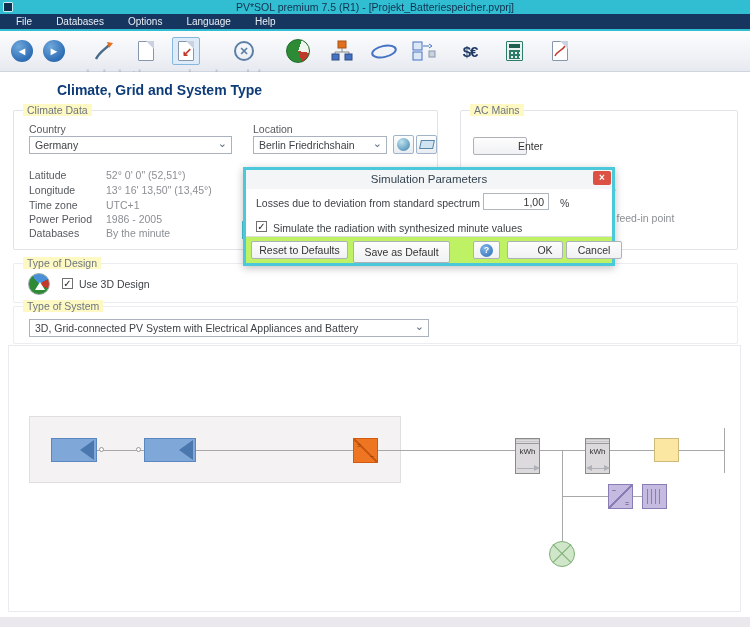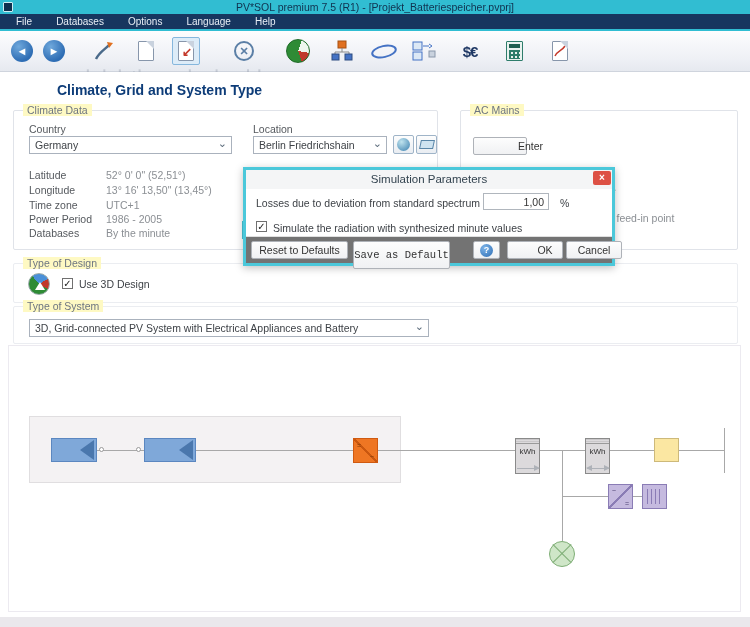--- a/index.html
+++ b/index.html
@@ -58,21 +58,21 @@
   .checkbox { width:11px; height:11px; border:1px solid #707070; background:#fff; display:inline-flex; align-items:center; justify-content:center; font-size:10px; color:#222; line-height:1; }
   .design-ico { position:absolute; width:22px; height:22px; border-radius:50%;
     background:conic-gradient(from -40deg, #4a90d9 0 100deg, #c0392b 100deg 160deg, #2e8b35 160deg 360deg);
     border:1px solid #9aa; }
   .design-ico::after { content:""; position:absolute; left:6px; top:8px; border-left:5px solid transparent; border-right:5px solid transparent; border-bottom:8px solid #fff; }
   
   .dialog { position:absolute; left:243px; top:167px; width:372px; height:99px; border:3px solid #4bc8da; background:#fff; z-index:20; box-shadow:0 2px 8px rgba(0,0,0,0.25); }
   .dlg-title { position:relative; height:19px; background:#f4f5f6; text-align:center; font-size:11.5px; color:#33434f; padding-top:3px; }
   .dlg-close { position:absolute; right:1px; top:1px; width:18px; height:14px; background:#dd5145; color:#fff; font-size:10px; font-weight:bold; text-align:center; line-height:13px; border-radius:2px; }
   .dlg-input { position:absolute; left:237px; top:23px; width:66px; height:17px; border:1px solid #b0b6bd; font-size:10.5px; color:#333; text-align:right; padding:0 4px; font-family:"Liberation Sans",sans-serif; }
-  .dlg-footer { position:absolute; left:0; bottom:0; width:100%; height:27px; background:#737373; border-top:1px solid #dfdfdf; }
+  .dlg-footer { position:absolute; left:0; bottom:0; width:100%; height:27px; background:#bef264; border-top:1px solid #dfdfdf; }
   .help-circ { width:13px; height:13px; border-radius:50%; background:radial-gradient(circle at 35% 30%, #7db4e8, #2e6db4); color:#fff; font-size:9px; font-weight:bold; display:flex; align-items:center; justify-content:center; }
   
   .diagram { position:absolute; left:8px; top:273px; width:733px; height:267px; border:1px solid #eceaf0; }
   .dg-line { position:absolute; background:#a8a8a8; }
   .gray-panel { position:absolute; left:20px; top:70px; width:372px; height:67px; background:#f4f2f3; border:1px solid #e0dee0; }
   .pv-module { position:absolute; width:46px; height:24px; background:#7fa8d9; border:1px solid #5b87c0; }
   .pv-module::after { content:""; position:absolute; right:2px; top:1px; border-top:10px solid transparent; border-bottom:10px solid transparent; border-right:14px solid #4a77ad; }
   .conn-dot { position:absolute; width:5px; height:5px; border:1px solid #9a9a9a; border-radius:50%; background:#fff; }
   .box25 { position:absolute; width:25px; height:25px; }
   .inv-orange { background:#ee7623; border:1px solid #d05a10;
@@ -305,21 +305,21 @@
       <span>Simulation Parameters</span>
       <div class="dlg-close">×</div>
     </div>
     <span class="lab" style="left:10px; top:27px; color:#3e4247;">Losses due to deviation from standard spectrum</span>
     <input class="dlg-input" value="1,00" style="">
     <span class="lab" style="left:314px; top:27px; color:#3e4247;">%</span>
     <span class="checkbox" style="position:absolute; left:10px; top:51px;">✓</span>
     <span class="lab" style="left:27px; top:52px; color:#3e4247;">Simulate the radiation with synthesized minute values</span>
     <div class="dlg-footer">
       <div class="btn-win" style="position:absolute; left:5px; top:4px; width:97px; height:18px;">Reset to Defaults</div>
-      <div class="btn-win" style="position:absolute; left:107px; top:4px; width:97px; height:28px;font-family:Liberation Mono, monospace;">Save as Default</div>
+      <div class="btn-win" style="position:absolute; left:107px; top:4px; width:97px; height:22px;">Save as Default</div>
       <div class="btn-win" style="position:absolute; left:227px; top:4px; width:27px; height:18px;">
         <div class="help-circ">?</div>
       </div>
       <div class="btn-win" style="position:absolute; left:261px; top:4px; width:56px; height:18px;padding-left:20px;">OK</div>
       <div class="btn-win" style="position:absolute; left:320px; top:4px; width:56px; height:18px;">Cancel</div>
     </div>
   </div>
 
   <div class="bottom-strip"></div>
 </div>

